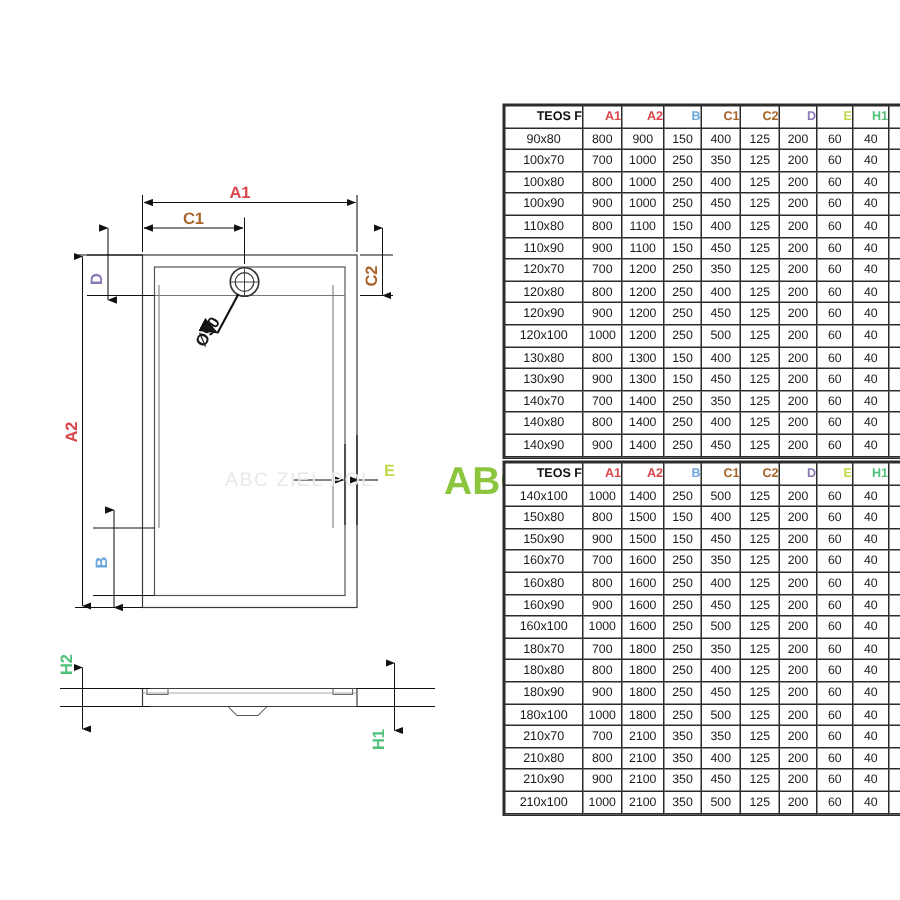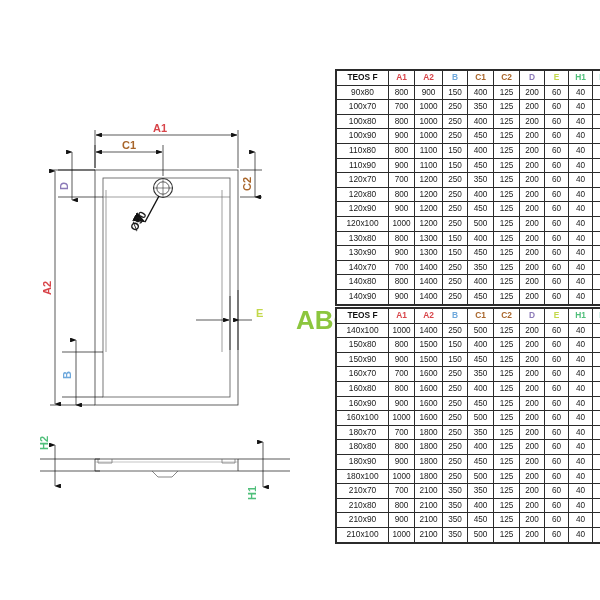--- a/index.html
+++ b/index.html
@@ -85,20 +85,21 @@
     color: #1a1a1a;
     font-size: 8.2px;
   }
   .spec-table td.model {
     font-weight: normal;
     font-size: 8.4px;
   }
   .spec-table thead th {
     font-size: 8.4px;
     border-width: 1px;
+    text-align: right;
   }
   .spec-table thead tr th:first-child { color: #111111; }
 
   
   .spec-table { outline: 1.6px solid #2b2b2b; outline-offset: -0.8px; }
 
   
   col.c-model { width: 52px; }
   col.c-a1    { width: 26px; }
   col.c-a2    { width: 28px; }
@@ -230,20 +231,21 @@
 
       <g stroke="#111" stroke-width="0.7">
         <line x1="238" y1="459" x2="290" y2="459"></line>
         <line x1="238" y1="471" x2="290" y2="471"></line>
         <line x1="263" y1="442" x2="263" y2="487" marker-start="url(#arrU)" marker-end="url(#arrD)"></line>
       </g>
       <text class="dim" x="256" y="493" fill="#4fbf7a" text-anchor="middle" transform="rotate(-90 256 493)">H1</text>
     </svg>
   </div>
 
+  <div id="watermark-faint">ABC ZIEL POL</div>
 
   <div id="watermark">ABC</div>
 
   <table class="spec-table" id="table-1">
     <colgroup>
       <col class="c-model">
         <col class="c-a1">
         <col class="c-a2">
         <col class="c-b">
         <col class="c-c1">

